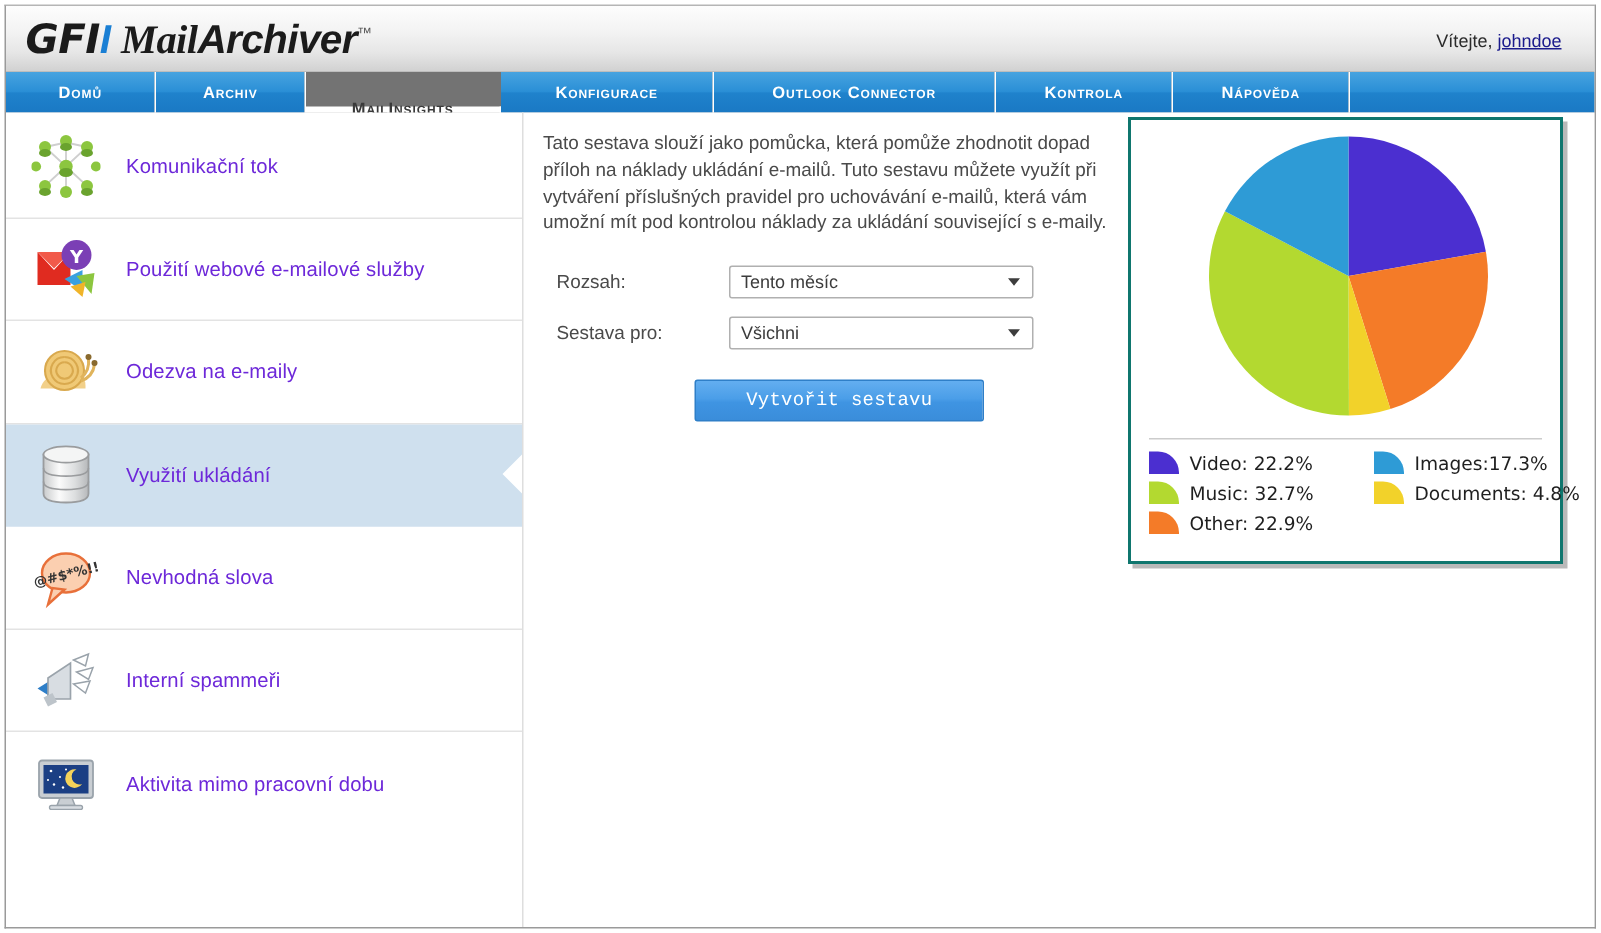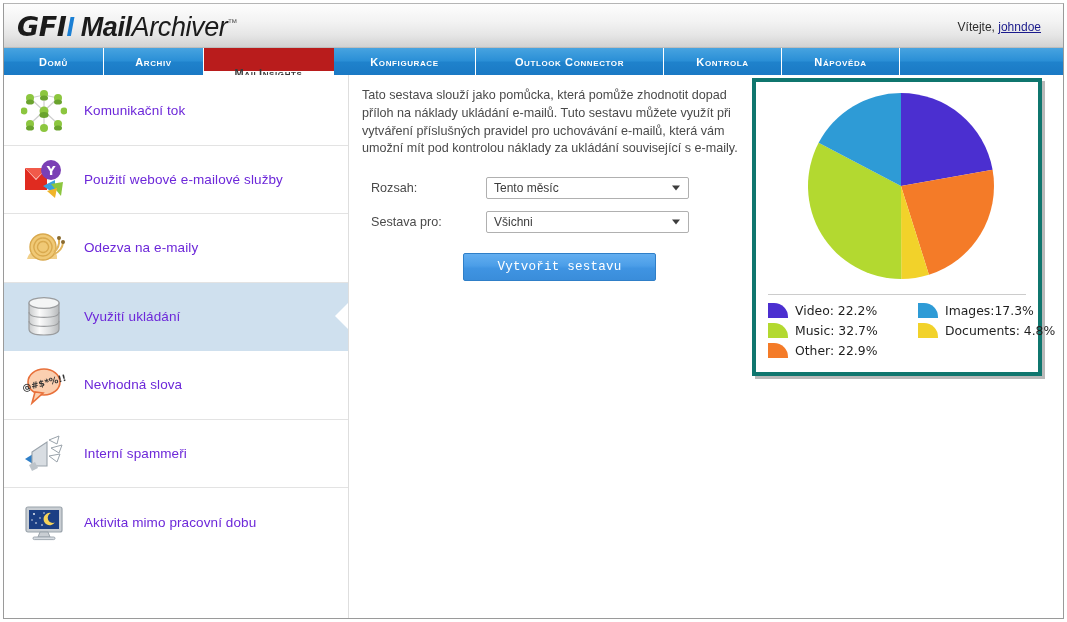--- a/index.html
+++ b/index.html
@@ -35,38 +35,38 @@
   }
   .logo {
     position: absolute; left: 13px; top: 7px;
     font-size: 27px;
     letter-spacing: -0.4px;
     white-space: nowrap;
     color: #1b1b1b;
   }
   .logo .gfi { font-weight: 800; font-style: italic; font-family: "DejaVu Sans", sans-serif; }
   .logo .bar { color:#1a7fd4; font-weight: 800; font-style: italic; }
-  .logo .mail { font-weight: 700; font-style: italic; }
-  .logo .arch { font-weight: 400; font-style: italic; }
+  .logo .mail { font-weight: 700; font-style: italic; font-family: Liberation Serif, serif; }
+  .logo .arch { font-weight: 700; font-style: italic; }
   .logo .tm { font-size: 10px; vertical-align: super; color:#555; }
 
   .welcome {
     position: absolute; right: 22px; top: 16px;
     font-size: 12px; color: #2b2b2b;
     white-space: nowrap;
   }
   .welcome .user {
     color: #1a1a8c; text-decoration: underline; cursor: pointer;
   }
 
   
   .tabbar {
     position: relative;
     height: 27px;
-    background: #b91c1c;
+    background: #737373;
     display: flex;
     align-items: stretch;
   }
   .tab {
     position: relative;
     display: flex; align-items: center; justify-content: center;
     background: linear-gradient(to bottom, #47a3e0 0%, #2a8fd6 48%, #1f82cc 52%, #1a79c4 100%);
     color: #ffffff;
     font-size: 11px;
     font-variant: small-caps;
@@ -214,21 +214,21 @@
     cursor: pointer;
     font-family: Liberation Mono, monospace;
   }
 
   
   .chart-panel {
     position: absolute;
     left: 404px; top: 3px;
     width: 290px; height: 298px;
     background: #ffffff;
-    border: 4px solid #0f766e;
+    border: 2px solid #0f766e;
     box-shadow: 3px 3px 0 #b9b9b9;
   }
   .pie-wrap {
     position: relative;
     width: 290px; height: 212px;
     display: flex; align-items: center; justify-content: center;
     padding-top: 4px;
   }
   .pie { display: block; }
   .legend-sep {

